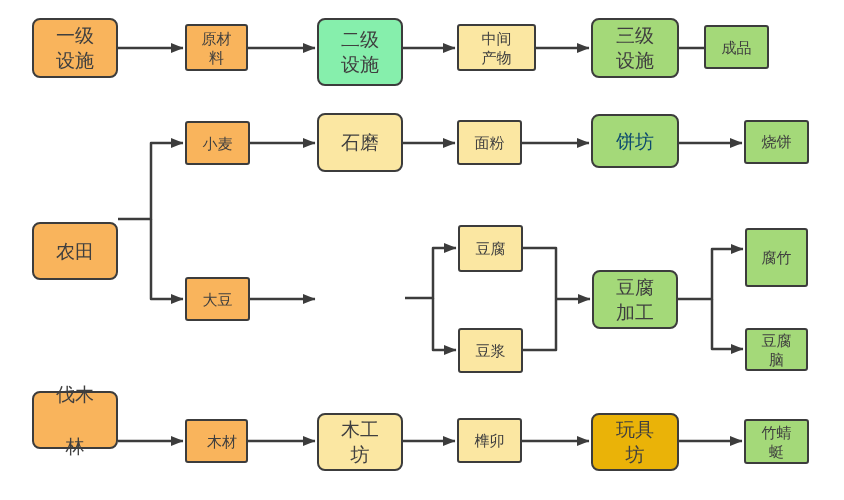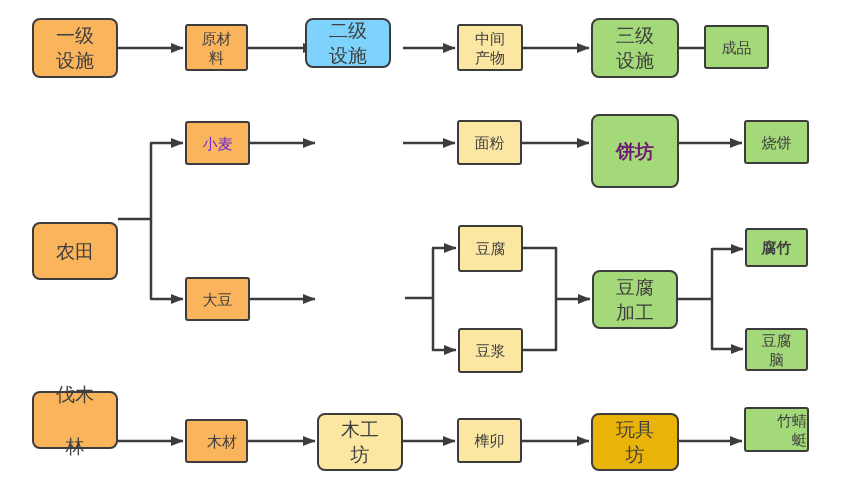--- a/index.html
+++ b/index.html
@@ -84,64 +84,67 @@
       <path d="M679,441 L742,441" fill="none" stroke="#3c3c3c" stroke-width="2.5" stroke-linejoin="round" marker-end="url(#arrowhead)"></path>
     </svg>
 <div class="node large" style="left: 32px; top: 18px; width: 86px; height: 60px; background: rgb(249, 180, 92); border-color: rgb(60, 60, 60); color: rgb(63, 63, 63);">
       <div class="node-line">一级</div>
       <div class="node-line">设施</div>
     </div>
     <div class="node small" style="left: 185px; top: 24px; width: 63px; height: 47px; background: rgb(249, 180, 92); border-color: rgb(60, 60, 60); color: rgb(63, 63, 63);">
       <div class="node-line">原材</div>
       <div class="node-line">料</div>
     </div>
-    <div class="node large" style="left: 305px; top: 18px; width: 86px; height: 50px; background: #7dd3fc; border-color: rgb(60, 60, 60); color: rgb(63, 63, 63);">
+    <div class="node large" style="left: 317px; top: 18px; width: 86px; height: 68px; background: #86efac; border-color: rgb(60, 60, 60); color: rgb(63, 63, 63);">
       <div class="node-line">二级</div>
       <div class="node-line">设施</div>
     </div>
-    <div class="node small" style="left: 457px; top: 24px; width: 66px; height: 47px; background: rgb(251, 231, 162); border-color: rgb(60, 60, 60); color: rgb(63, 63, 63);">
+    <div class="node small" style="left: 457px; top: 24px; width: 79px; height: 47px; background: rgb(251, 231, 162); border-color: rgb(60, 60, 60); color: rgb(63, 63, 63);">
       <div class="node-line">中间</div>
       <div class="node-line">产物</div>
     </div>
     <div class="node large" style="left: 591px; top: 18px; width: 88px; height: 60px; background: rgb(164, 217, 121); border-color: rgb(60, 60, 60); color: rgb(63, 63, 63);">
       <div class="node-line">三级</div>
       <div class="node-line">设施</div>
     </div>
     <div class="node small" style="left: 704px; top: 25px; width: 65px; height: 44px; background: rgb(164, 217, 121); border-color: rgb(60, 60, 60); color: rgb(63, 63, 63);">
       <div class="node-line">成品</div>
     </div>
     <div class="node large" style="left: 32px; top: 190px; width: 86px; height: 58px; background: rgb(249, 180, 92); border-color: rgb(60, 60, 60); color: rgb(63, 63, 63); margin-top: 32px;">
       <div class="node-line">农田</div>
     </div>
-    <div class="node small" style="left: 185px; top: 121px; width: 65px; height: 44px; background: rgb(249, 180, 92); border-color: rgb(60, 60, 60); color: #6d28d9;">
+    <div class="node small" style="left: 185px; top: 121px; width: 65px; height: 44px; background: rgb(249, 180, 92); border-color: rgb(60, 60, 60); color: #404040;">
       <div class="node-line">小麦</div>
+    </div>
+    <div class="node large" style="left: 317px; top: 113px; width: 86px; height: 59px; background: rgb(251, 231, 162); border-color: rgb(60, 60, 60); color: rgb(63, 63, 63);">
+      <div class="node-line">石磨</div>
     </div>
     <div class="node small" style="left: 457px; top: 120px; width: 65px; height: 45px; background: rgb(251, 231, 162); border-color: rgb(60, 60, 60); color: rgb(63, 63, 63);">
       <div class="node-line">面粉</div>
     </div>
-    <div class="node large" style="left: 591px; top: 114px; width: 88px; height: 74px; background: rgb(164, 217, 121); border-color: rgb(60, 60, 60); color: #701a75; font-weight: bold;">
+    <div class="node large" style="left: 591px; top: 114px; width: 88px; height: 54px; background: rgb(164, 217, 121); border-color: rgb(60, 60, 60); color: #0c4a6e;">
       <div class="node-line">饼坊</div>
     </div>
-    <div class="node small" style="left: 744px; top: 120px; width: 65px; height: 44px; background: rgb(164, 217, 121); border-color: rgb(60, 60, 60); color: rgb(63, 63, 63);">
+    <div class="node small" style="left: 744px; top: 120px; width: 65px; height: 44px; background: rgb(164, 217, 121); border-color: rgb(60, 60, 60); color: rgb(63, 63, 63); font-family: Liberation Serif, serif;">
       <div class="node-line">烧饼</div>
     </div>
     <div class="node small" style="left: 185px; top: 277px; width: 65px; height: 44px; background: rgb(249, 180, 92); border-color: rgb(60, 60, 60); color: rgb(63, 63, 63);">
       <div class="node-line">大豆</div>
     </div>
     <div class="node small" style="left: 458px; top: 225px; width: 65px; height: 47px; background: rgb(251, 231, 162); border-color: rgb(60, 60, 60); color: rgb(63, 63, 63);">
       <div class="node-line">豆腐</div>
     </div>
     <div class="node small" style="left: 458px; top: 328px; width: 65px; height: 45px; background: rgb(251, 231, 162); border-color: rgb(60, 60, 60); color: rgb(63, 63, 63);">
       <div class="node-line">豆浆</div>
     </div>
     <div class="node large" style="left: 592px; top: 270px; width: 86px; height: 59px; background: rgb(164, 217, 121); border-color: rgb(60, 60, 60); color: rgb(63, 63, 63);">
       <div class="node-line">豆腐</div>
       <div class="node-line">加工</div>
     </div>
-    <div class="node small" style="left: 745px; top: 228px; width: 63px; height: 39px; background: rgb(164, 217, 121); border-color: rgb(60, 60, 60); color: rgb(63, 63, 63); font-weight: bold;">
+    <div class="node small" style="left: 745px; top: 228px; width: 63px; height: 59px; background: rgb(164, 217, 121); border-color: rgb(60, 60, 60); color: rgb(63, 63, 63);">
       <div class="node-line">腐竹</div>
     </div>
     <div class="node small" style="left: 745px; top: 328px; width: 63px; height: 43px; background: rgb(164, 217, 121); border-color: rgb(60, 60, 60); color: rgb(63, 63, 63);">
       <div class="node-line">豆腐</div>
       <div class="node-line">脑</div>
     </div>
     <div class="node large" style="left: 32px; top: 391px; width: 86px; height: 58px; background: rgb(249, 180, 92); border-color: rgb(60, 60, 60); color: rgb(63, 63, 63); gap: 27px;">
       <div class="node-line">伐木</div>
       <div class="node-line">林</div>
     </div>
@@ -152,17 +155,17 @@
       <div class="node-line">木工</div>
       <div class="node-line">坊</div>
     </div>
     <div class="node small" style="left: 457px; top: 418px; width: 65px; height: 45px; background: rgb(251, 231, 162); border-color: rgb(60, 60, 60); color: rgb(63, 63, 63);">
       <div class="node-line">榫卯</div>
     </div>
     <div class="node large" style="left: 591px; top: 413px; width: 88px; height: 58px; background: #eab308; border-color: rgb(60, 60, 60); color: rgb(63, 63, 63);">
       <div class="node-line">玩具</div>
       <div class="node-line">坊</div>
     </div>
-    <div class="node small" style="left: 744px; top: 407px; width: 65px; height: 45px; background: rgb(164, 217, 121); border-color: rgb(60, 60, 60); color: rgb(63, 63, 63); align-items: flex-end;">
+    <div class="node small" style="left: 744px; top: 419px; width: 65px; height: 45px; background: rgb(164, 217, 121); border-color: rgb(60, 60, 60); color: rgb(63, 63, 63);">
       <div class="node-line">竹蜻</div>
       <div class="node-line">蜓</div>
     </div>
   </div>
 
 </body></html>

